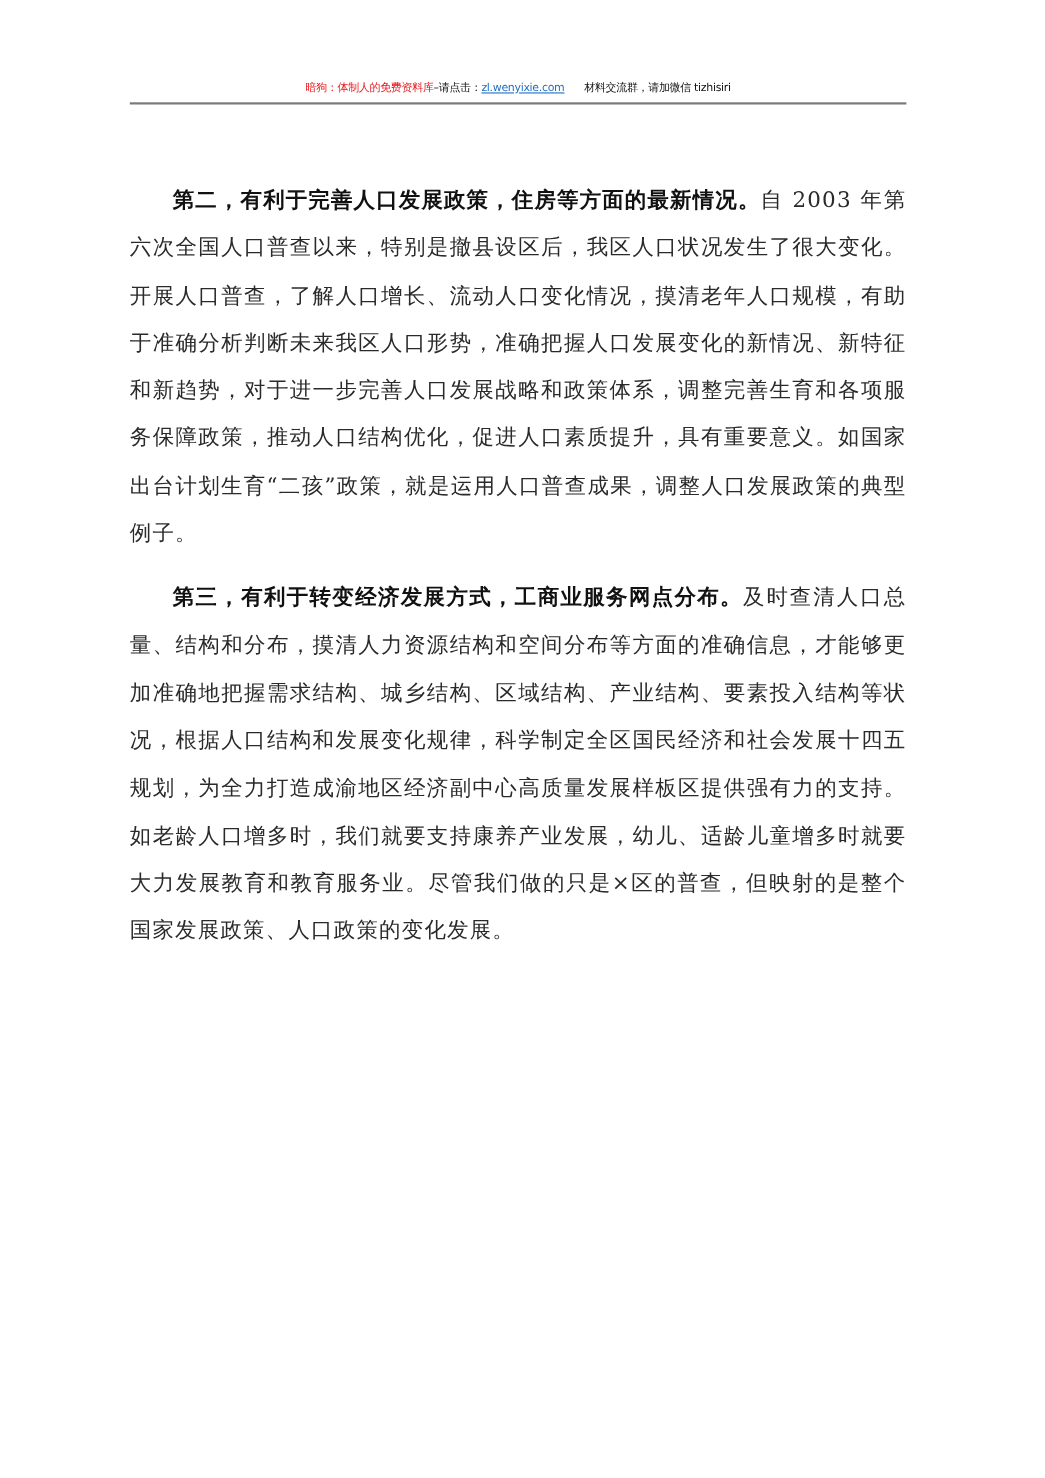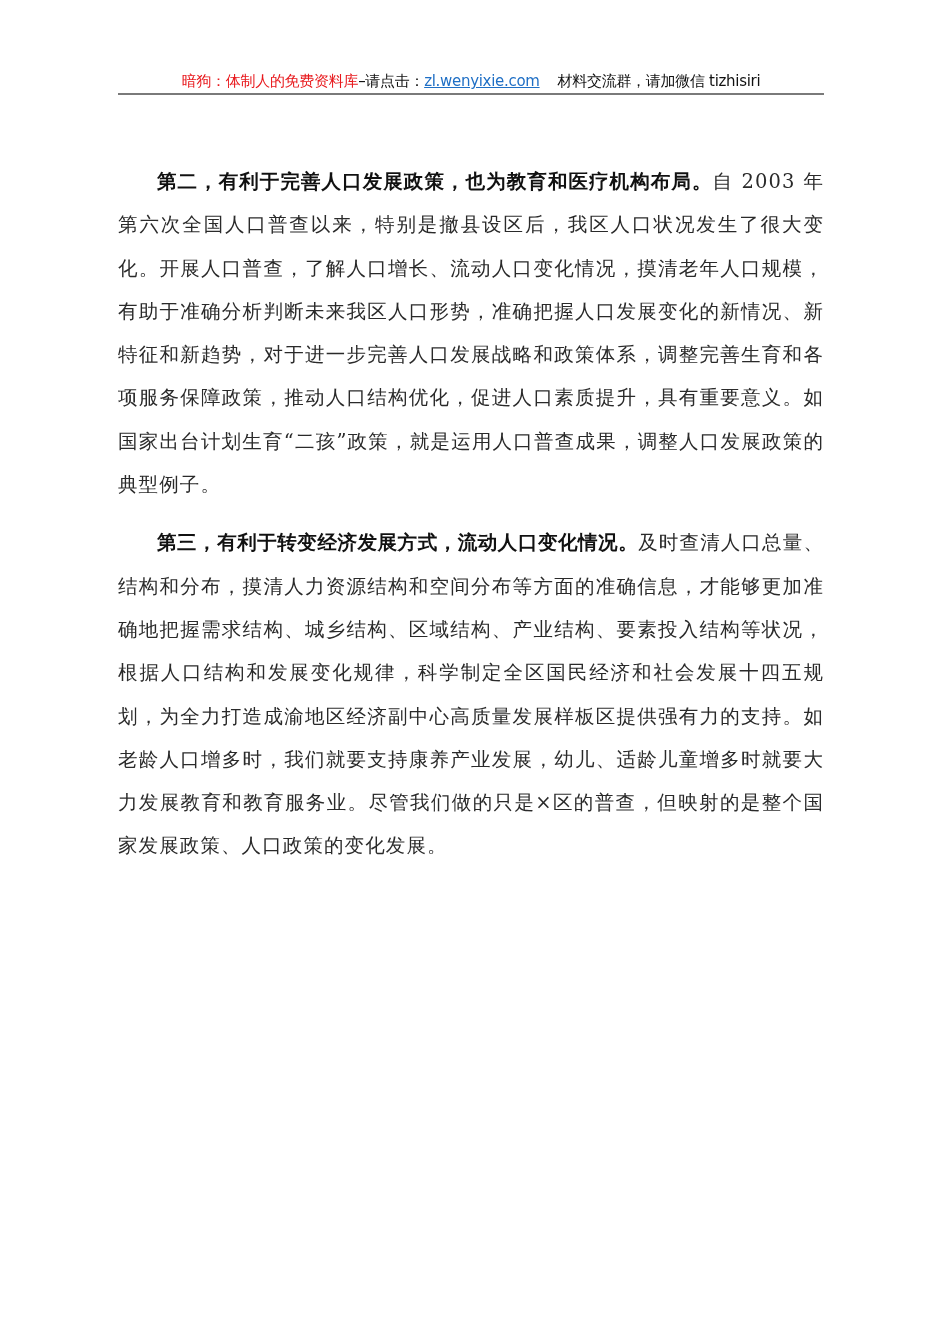--- a/index.html
+++ b/index.html
@@ -16,21 +16,21 @@
       color: #222;
     }
     .page-header {
       position: absolute;
       left: 118px;
       top: 68px;
       width: 706px;
       height: 26px;
       text-align: center;
       font-family: "DejaVu Sans", sans-serif;
-      font-size: 15px;
+      font-size: 10px;
       line-height: 26px;
       white-space: nowrap;
       letter-spacing: -0.3px;
     }
     .hdr-brand { color: #e8181c; }
     .hdr-prompt { color: #111; }
     .hdr-link { color: #1f6fc5; text-decoration: underline; }
     .hdr-gap { display: inline-block; width: 18px; }
     .hdr-note { color: #111; }
     .header-rule {
@@ -66,15 +66,15 @@
   </style>
 </head>
 <body>
 
 <div class="page-header">
   <span class="hdr-brand">暗狗：体制人的免费资料库</span><span class="hdr-prompt">–请点击：</span><span class="hdr-link">zl.wenyixie.com</span><span class="hdr-gap"></span><span class="hdr-note">材料交流群，请加微信 tizhisiri</span>
 </div>
 <div class="header-rule"></div>
 
 <div class="doc-body">
-  <p class="para"><span class="lead">第二，有利于完善人口发展政策，也为教育和医疗机构布局。</span><span>自 2003 年第六次全国人口普查以来，特别是撤县设区后，我区人口状况发生了很大变化。开展人口普查，了解人口增长、流动人口变化情况，摸清老年人口规模，有助于准确分析判断未来我区人口形势，准确把握人口发展变化的新情况、新特征和新趋势，对于进一步完善人口发展战略和政策体系，调整完善生育和各项服务保障政策，推动人口结构优化，促进人口素质提升，具有重要意义。如国家出台计划生育“二孩”政策，就是运用人口普查成果，调整人口发展政策的典型例子。</span></p>
-  <p class="para"><span class="lead">第三，有利于转变经济发展方式，流动人口变化情况。</span><span>及时查清人口总量、结构和分布，摸清人力资源结构和空间分布等方面的准确信息，才能够更加准确地把握需求结构、城乡结构、区域结构、产业结构、要素投入结构等状况，根据人口结构和发展变化规律，科学制定全区国民经济和社会发展十四五规划，为全力打造成渝地区经济副中心高质量发展样板区提供强有力的支持。如老龄人口增多时，我们就要支持康养产业发展，幼儿、适龄儿童增多时就要大力发展教育和教育服务业。尽管我们做的只是×区的普查，但映射的是整个国家发展政策、人口政策的变化发展。</span></p>
+  <p class="para"><span class="lead">第二，有利于完善人口发展政策，住房等方面的最新情况。</span><span>自 2003 年第六次全国人口普查以来，特别是撤县设区后，我区人口状况发生了很大变化。开展人口普查，了解人口增长、流动人口变化情况，摸清老年人口规模，有助于准确分析判断未来我区人口形势，准确把握人口发展变化的新情况、新特征和新趋势，对于进一步完善人口发展战略和政策体系，调整完善生育和各项服务保障政策，推动人口结构优化，促进人口素质提升，具有重要意义。如国家出台计划生育“二孩”政策，就是运用人口普查成果，调整人口发展政策的典型例子。</span></p>
+  <p class="para"><span class="lead">第三，有利于转变经济发展方式，工商业服务网点分布。</span><span>及时查清人口总量、结构和分布，摸清人力资源结构和空间分布等方面的准确信息，才能够更加准确地把握需求结构、城乡结构、区域结构、产业结构、要素投入结构等状况，根据人口结构和发展变化规律，科学制定全区国民经济和社会发展十四五规划，为全力打造成渝地区经济副中心高质量发展样板区提供强有力的支持。如老龄人口增多时，我们就要支持康养产业发展，幼儿、适龄儿童增多时就要大力发展教育和教育服务业。尽管我们做的只是×区的普查，但映射的是整个国家发展政策、人口政策的变化发展。</span></p>
 </div>
 
 </body></html>

